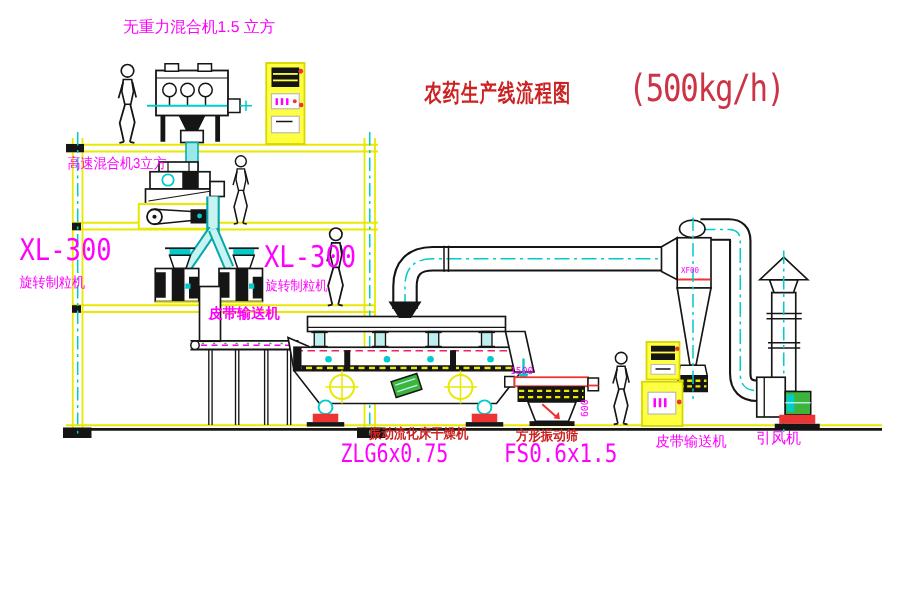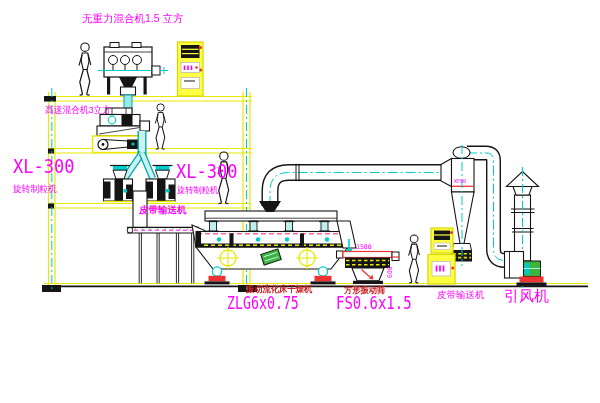--- a/index.html
+++ b/index.html
@@ -314,39 +314,42 @@
   </g>
 
   <use href="#pers" transform="translate(74,42)"></use>
   <use href="#pers" transform="translate(151,103) scale(0.87)"></use>
   <use href="#pers" transform="translate(213,151) scale(0.99)"></use>
   <use href="#pers" transform="translate(404,234) scale(0.92)"></use>
 </svg>
 
 <div class="lbl mag" style="left:82px;top:13px;font-size:10.5px;">无重力混合机1.5 立方</div>
 
+<div class="lbl" style="left:283px;top:46px;">
+  <span class="t-cn">农药生产线流程图</span><span class="t-cap">(500kg/h)</span>
+</div>
 
 <div class="lbl mag cond" style="left:45px;top:104.5px;font-size:9.5px;">高速混合机3立方</div>
 
 <div class="lbl mag mono model-big" style="left:13px;top:156px;">XL-300</div>
 <div class="lbl mag cond" style="left:13px;top:184px;font-size:9.5px;">旋转制粒机</div>
 
 <div class="lbl mag mono model-big" style="left:176px;top:161px;">XL-300</div>
 <div class="lbl mag cond" style="left:177px;top:186px;font-size:9px;">旋转制粒机</div>
 
 <div class="lbl mag" style="left:139px;top:204.5px;font-size:9.5px;font-weight:bold;">皮带输送机</div>
 
 <div class="lbl red cond" style="left:246px;top:285px;font-size:9px;font-weight:bold;">振动流化床干燥机</div>
 <div class="lbl mag mono" style="left:227px;top:295px;font-size:17px;transform:scaleX(0.78);">ZLG6x0.75</div>
 
 <div class="lbl red cond" style="left:344px;top:286px;font-size:9px;font-weight:bold;">方形振动筛</div>
 <div class="lbl mag mono" style="left:336px;top:295px;font-size:17px;transform:scaleX(0.82);">FS0.6x1.5</div>
 
 <div class="lbl mag" style="left:437px;top:290px;font-size:9.5px;">皮带输送机</div>
 
-<div class="lbl mag" style="left:504px;top:288px;font-size:15px;">引风机</div>
-
-<div class="lbl mag mono" style="left:356px;top:244px;font-size:6.5px;text-align:right;">1500</div>
+<div class="lbl mag" style="left:504px;top:288px;font-size:10px;">引风机</div>
+
+<div class="lbl mag mono" style="left:340px;top:244px;font-size:6.5px;text-align:right;">1500</div>
 <div class="lbl mag mono rot90" style="left:387px;top:278px;font-size:6.5px;">600</div>
 
 <div class="lbl mag mono" style="left:454px;top:178.5px;font-size:5.5px;transform:scaleX(0.9);">XF00</div>
 
 </div>
 
 </body></html>

